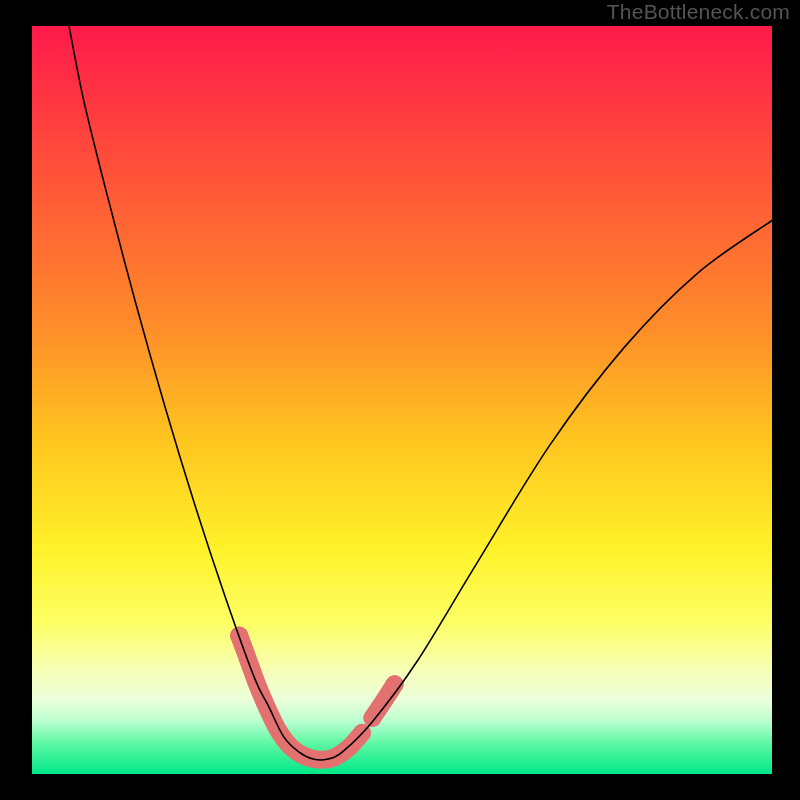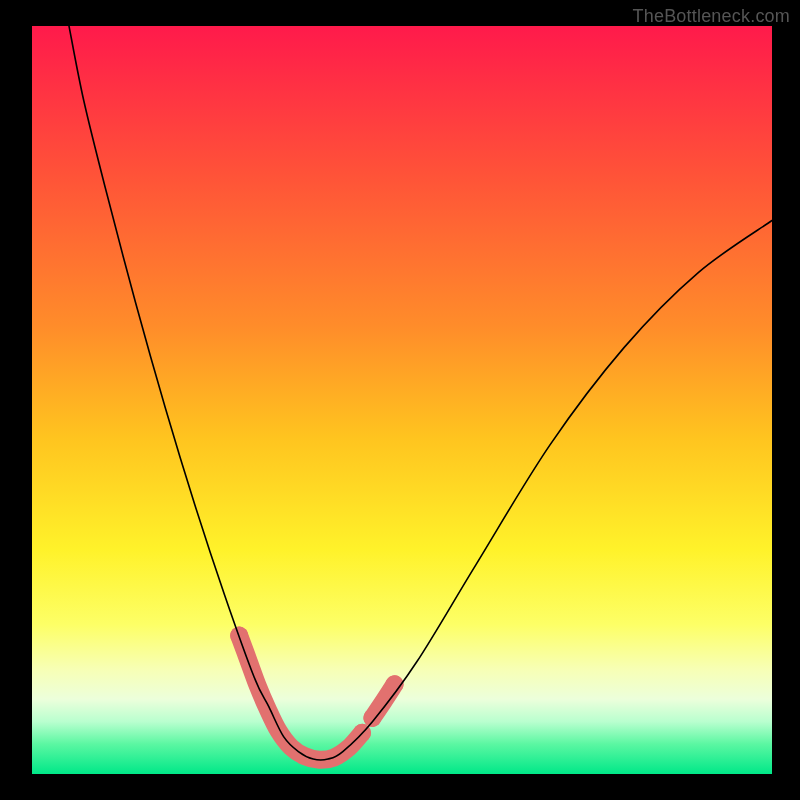--- a/index.html
+++ b/index.html
@@ -16,24 +16,24 @@
     height: 800px;
     background: #000;
   }
   svg {
     position: absolute;
     top: 0;
     left: 0;
   }
   .attribution {
     position: absolute;
-    top: 6px;
+    top: 0;
     right: 10px;
     font-family: Arial, Helvetica, sans-serif;
-    font-size: 18px;
+    font-size: 21px;
     color: #555;
     letter-spacing: 0.2px;
   }
 </style>
 </head>
 <body>
 <div class="stage">
 
 <svg id="chart-svg" width="800" height="800" viewBox="0 0 800 800">
   <defs>

